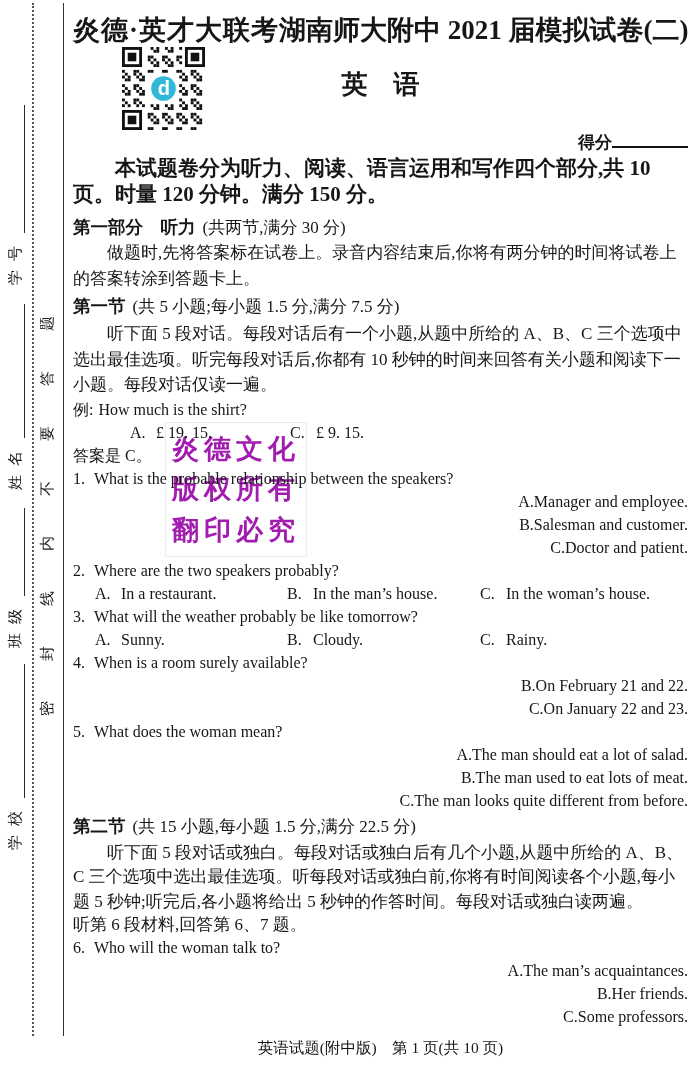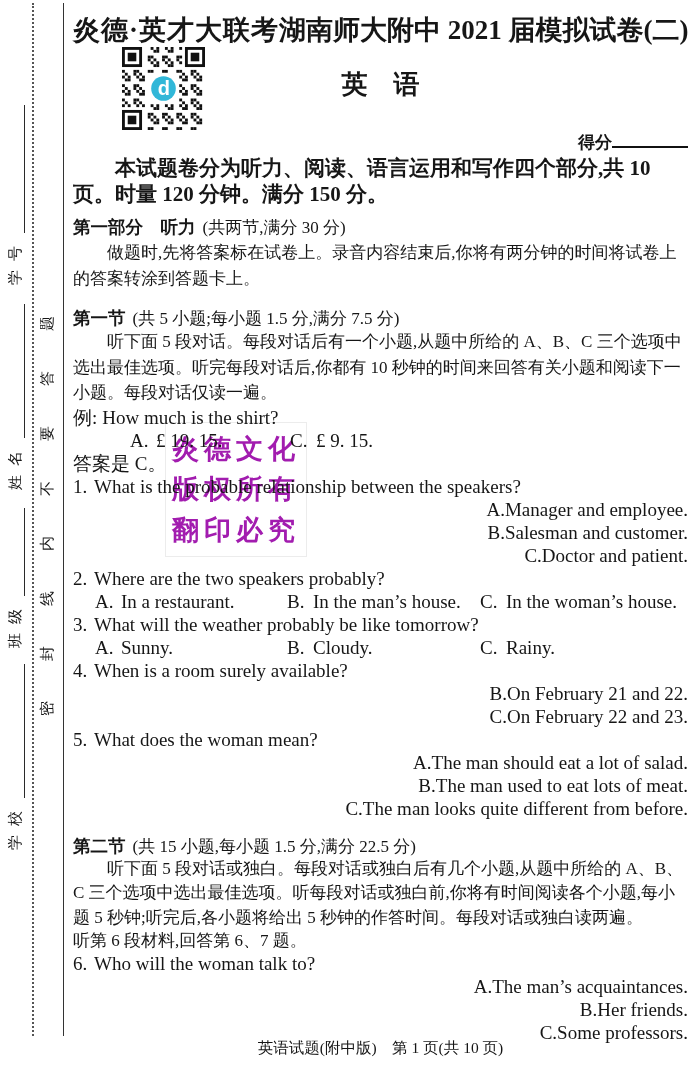--- a/index.html
+++ b/index.html
@@ -41,30 +41,30 @@
   .title .rest  { font-weight:600; }
 
   .subject { margin-top:16px; text-align:center; font-size:26px; font-weight:bold; line-height:42px;
              font-family:"Liberation Sans","DejaVu Sans",sans-serif; }
 
   .score-row { margin-top:26px; text-align:right; font-size:17px; font-weight:bold; height:22px; }
   .score-line { display:inline-block; width:76px; height:17px; border-bottom:2px solid #111; }
 
   .intro { margin-top:2px; font-size:21px; font-weight:bold; line-height:26px; text-indent:2em; }
 
-  .hdr { font-size:17.5px; line-height:20px; margin-top:16px; }
+  .hdr { font-size:17.5px; line-height:28px; margin-top:0; }
   .hdr .b { font-weight:bold; }
   .hdr .note { font-weight:normal; font-size:17px; margin-left:7px; }
   .hdr.part { margin-top:8px; line-height:25px; }
 
   .para { font-size:17px; line-height:26px; text-indent:2em; }
   .para.tight { line-height:25.5px; }
   .para.tight2 { line-height:24.5px; }
 
-  .q, .opt, .optrow, .answer, .exline { font-size:19px; line-height:23px; white-space:nowrap; }
+  .q, .opt, .optrow, .answer, .exline { font-size:16px; line-height:23px; white-space:nowrap; }
   .exline .exlabel { margin-right:5px; }
   .answer { line-height:23px; }
   .material { font-size:17px; line-height:22px; }
 
   .qnum  { display:inline-block; width:21px; }
   .okey  { display:inline-block; width:26px; }
   .opt   { padding-left:22px;text-align:right; }
   .optrow { display:flex; }
   .optrow.row-opts { padding-left:22px; }
   .optrow.ex-opts  { padding-left:57px; }
@@ -342,21 +342,21 @@
     <div class="optrow row-opts">
       <span class="cell-a"><span class="okey">A.</span><span>Sunny.</span></span>
       <span class="cell-b"><span class="okey">B.</span><span>Cloudy.</span></span>
       <span class="cell-c"><span class="okey">C.</span><span>Rainy.</span></span>
     </div>
 
     <div class="q">
       <span class="qnum">4.</span><span>When is a room surely available?</span>
     </div>
     <div class="opt"><span class="okey">B.</span><span>On February 21 and 22.</span></div>
-    <div class="opt"><span class="okey">C.</span><span>On February 22 and 23.</span></div>
+    <div class="opt"><span class="okey">C.</span><span>On January 22 and 23.</span></div>
 
     <div class="q">
       <span class="qnum">5.</span><span>What does the woman mean?</span>
     </div>
     <div class="opt"><span class="okey">A.</span><span>The man should eat a lot of salad.</span></div>
     <div class="opt"><span class="okey">B.</span><span>The man used to eat lots of meat.</span></div>
     <div class="opt"><span class="okey">C.</span><span>The man looks quite different from before.</span></div>
 
     <div class="hdr">
       <span class="b">第二节</span><span class="note">(共 15 小题,每小题 1.5 分,满分 22.5 分)</span>

